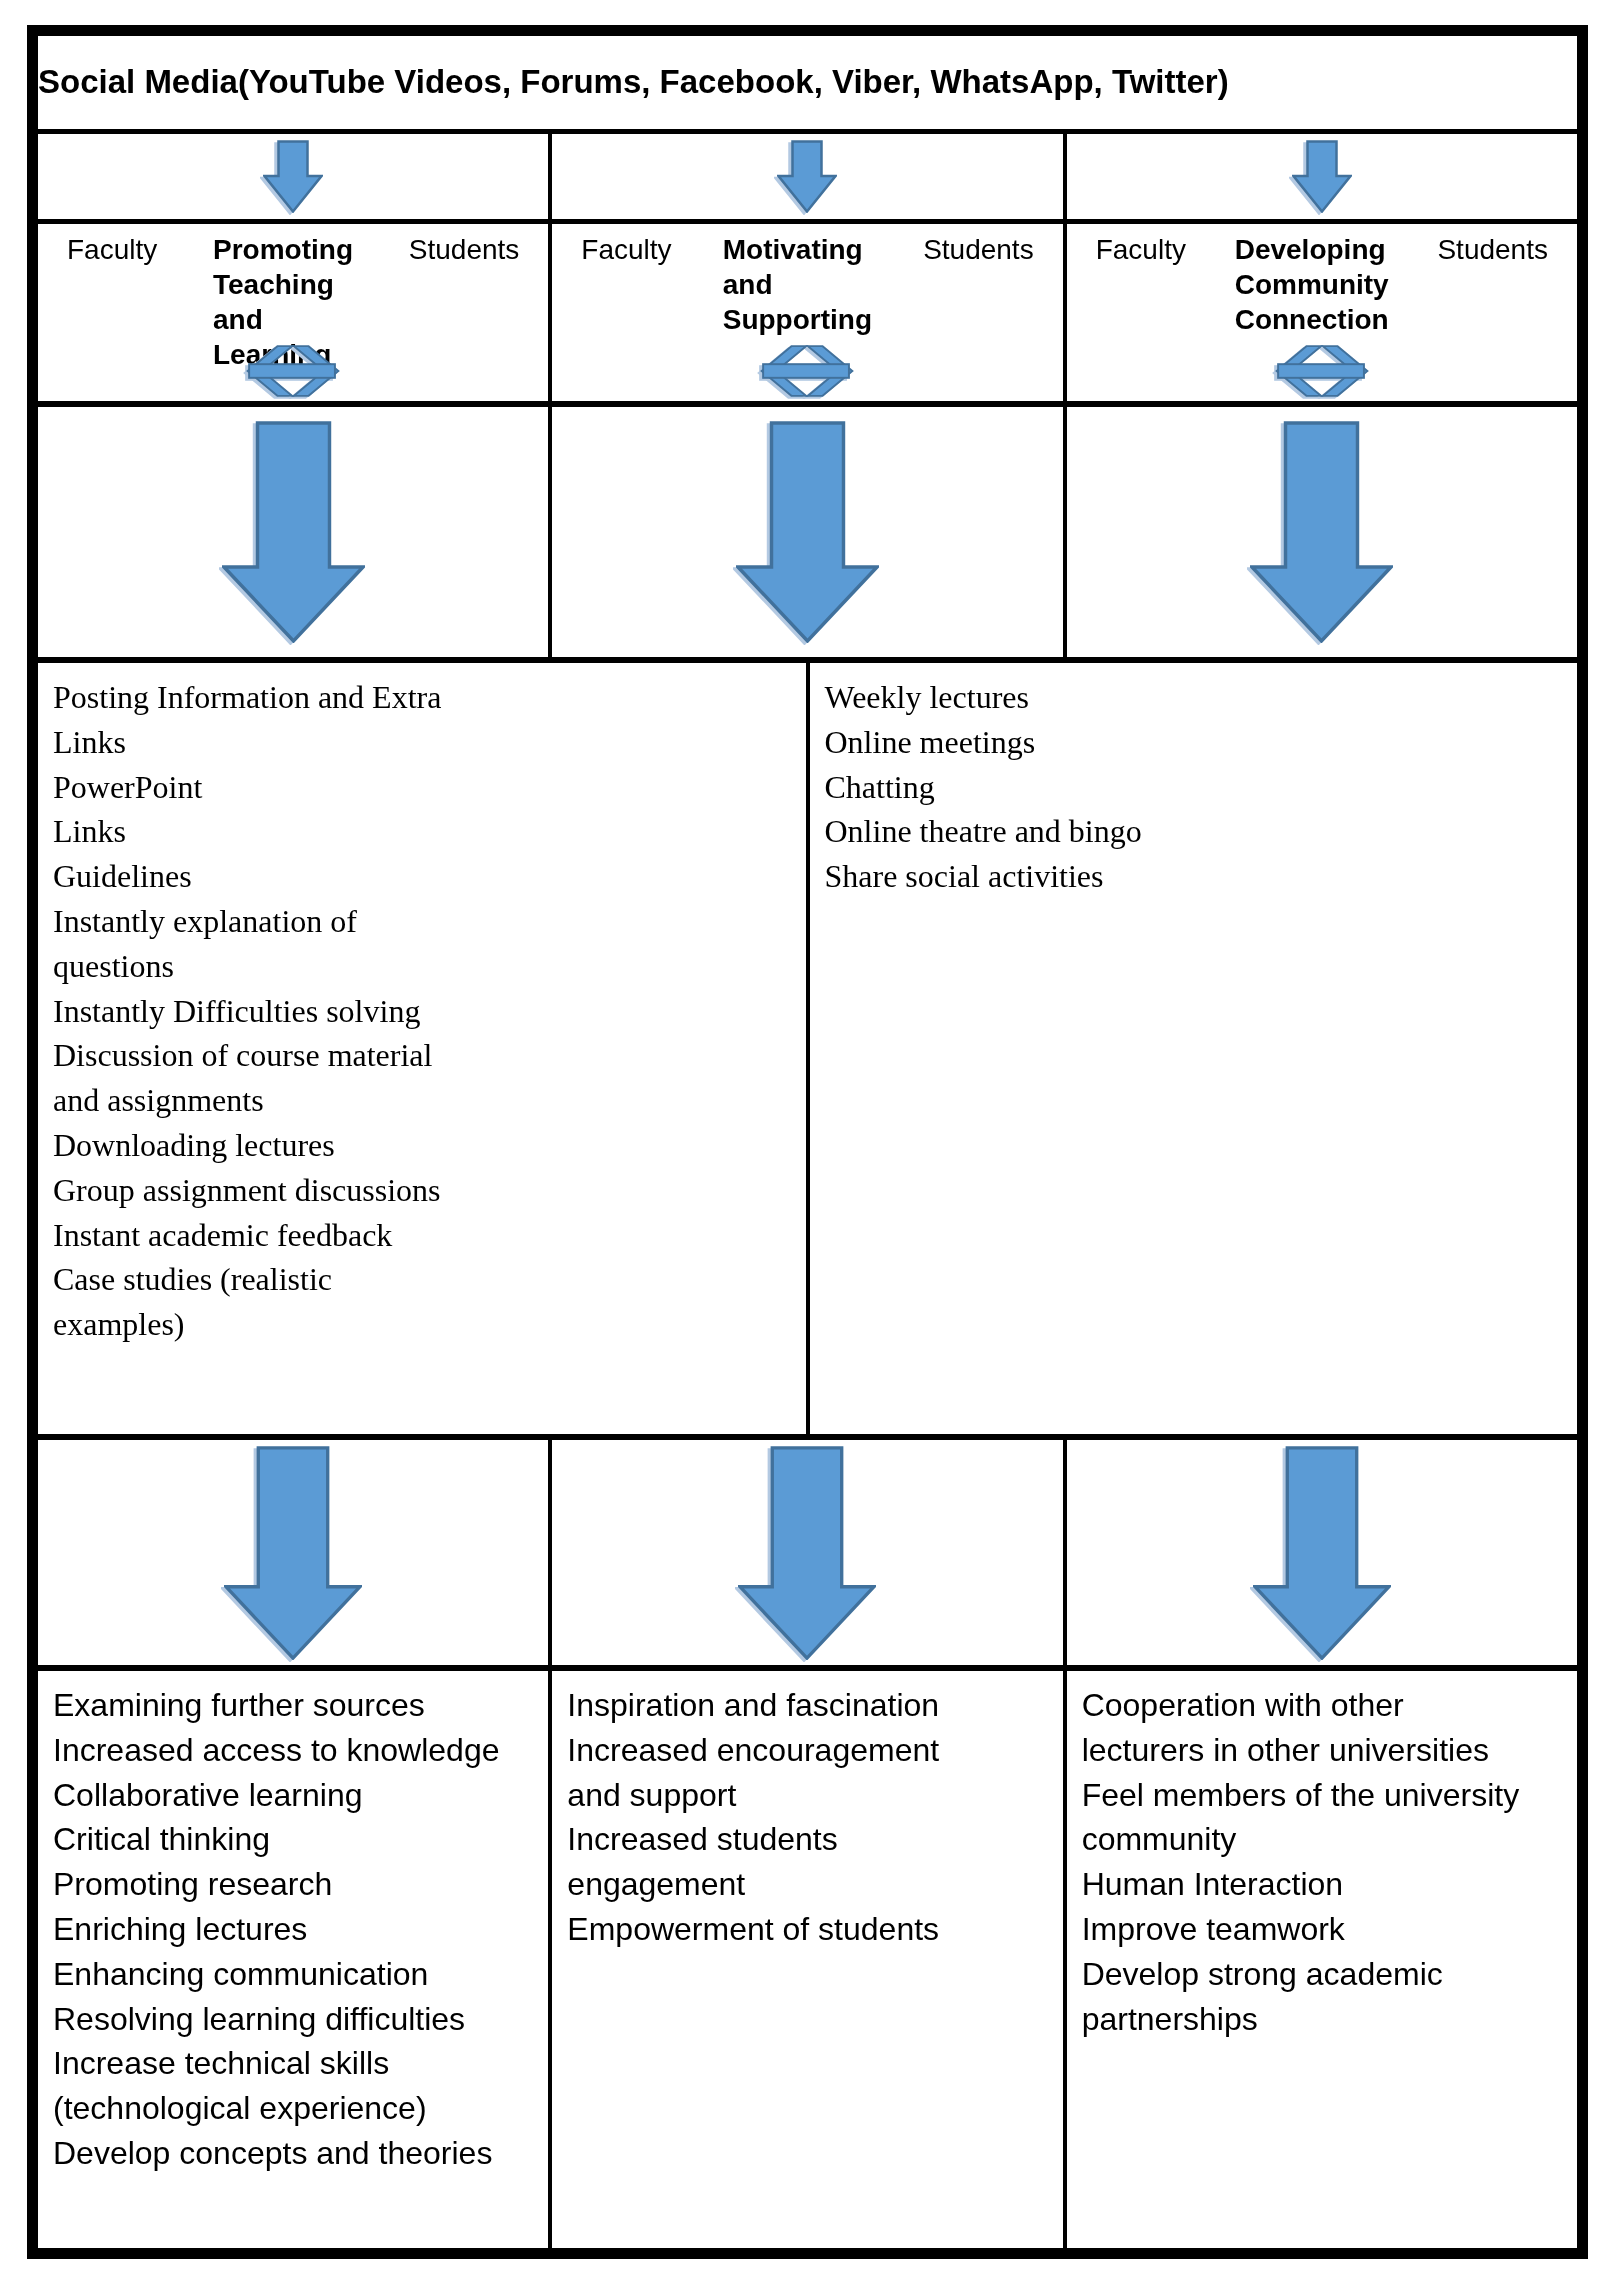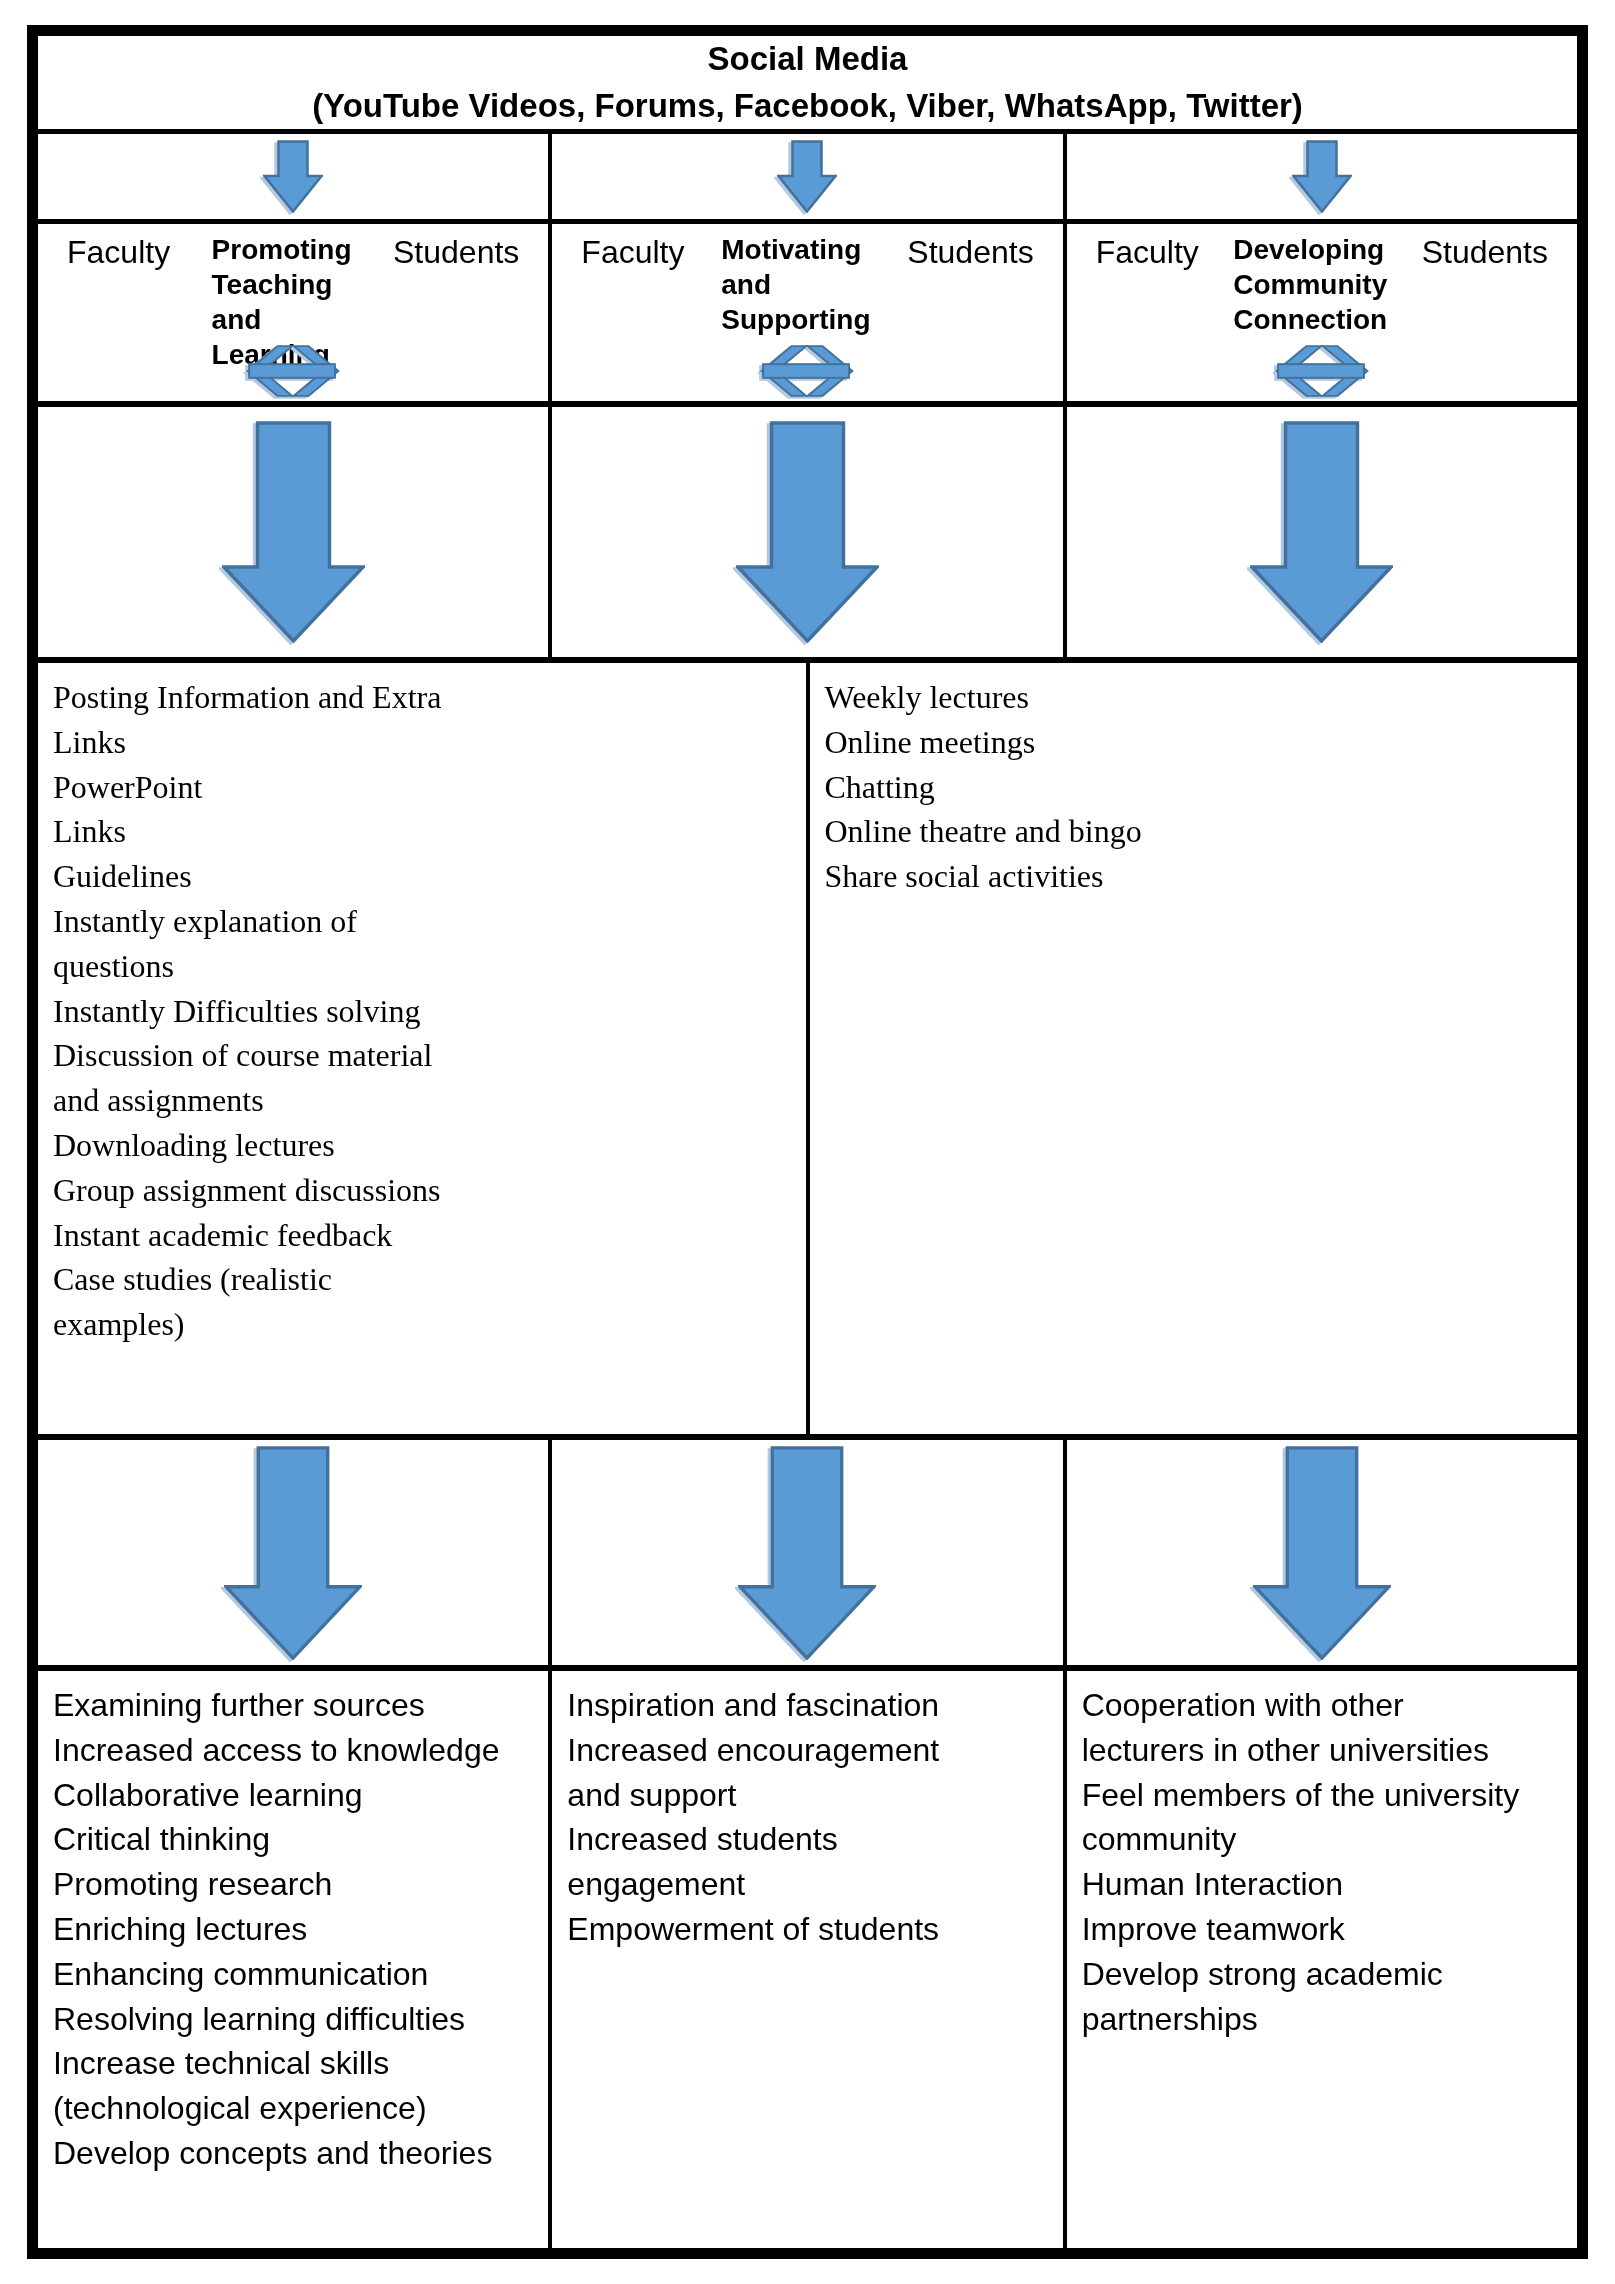--- a/index.html
+++ b/index.html
@@ -24,41 +24,40 @@
     flex-direction: column;
     background: #ffffff;
   }
   .row { box-sizing: border-box; display: flex; flex-direction: row; width: 100%; }
   .col { flex: 1 1 0; box-sizing: border-box; position: relative; min-width: 0; }
   .col + .col { border-left: 4px solid #000000; }
 
   
   #title-row {
     height: 98px;
-    flex-direction: column;
     align-items: center;
     justify-content: flex-start;
     text-align: center;
     border-bottom: 5.5px solid #000000;
   }
   .title-line { font-size: 33px; font-weight: bold; line-height: 1.42; white-space: nowrap; }
 
   
   #source-arrow-row { height: 90px; border-bottom: 5.5px solid #000000; }
   #source-arrow-row .col { display: flex; align-items: center; justify-content: center; }
 
   
   #header-row { height: 183px; border-bottom: 6.5px solid #000000; }
   .header-cell {
     display: flex;
     justify-content: space-between;
     align-items: flex-start;
     padding: 8px 29px 0 29px;
   }
-  .side-label { font-size: 32px; line-height: 1.25; }
+  .side-label { font-size: 28px; line-height: 1.25; }
   .role-title {
     font-size: 28px; font-weight: bold; line-height: 1.25;
     white-space: pre-line; text-align: left;
   }
   .harrow-wrap {
     position: absolute;
     left: 50%; bottom: 3px;
     transform: translateX(-50%);
     line-height: 0;
   }

